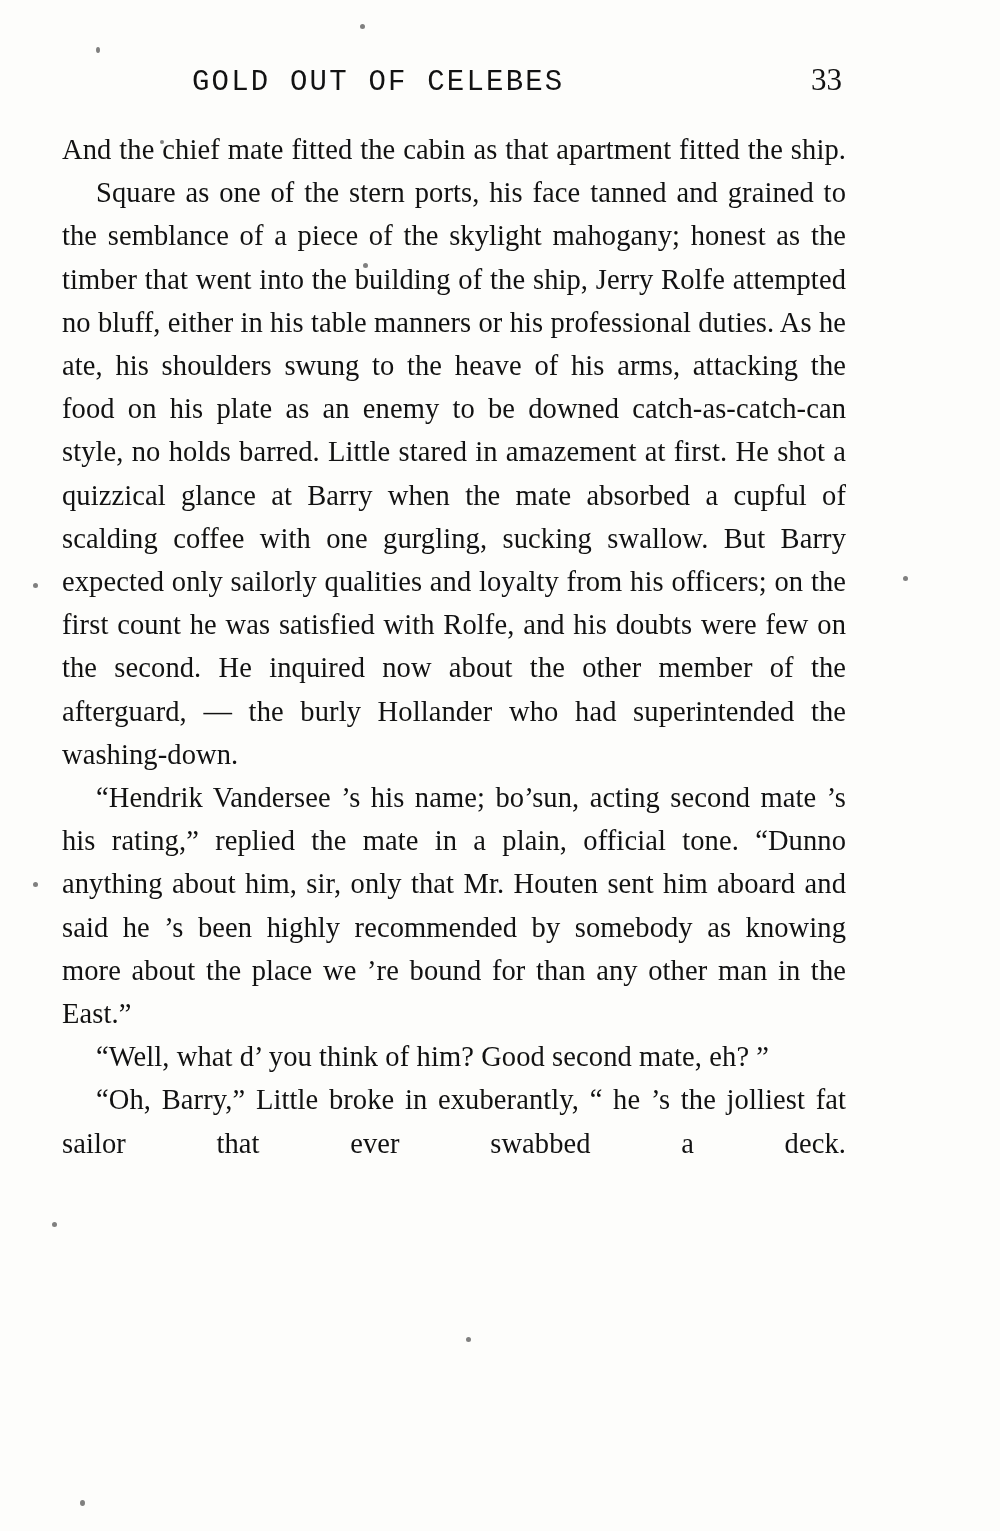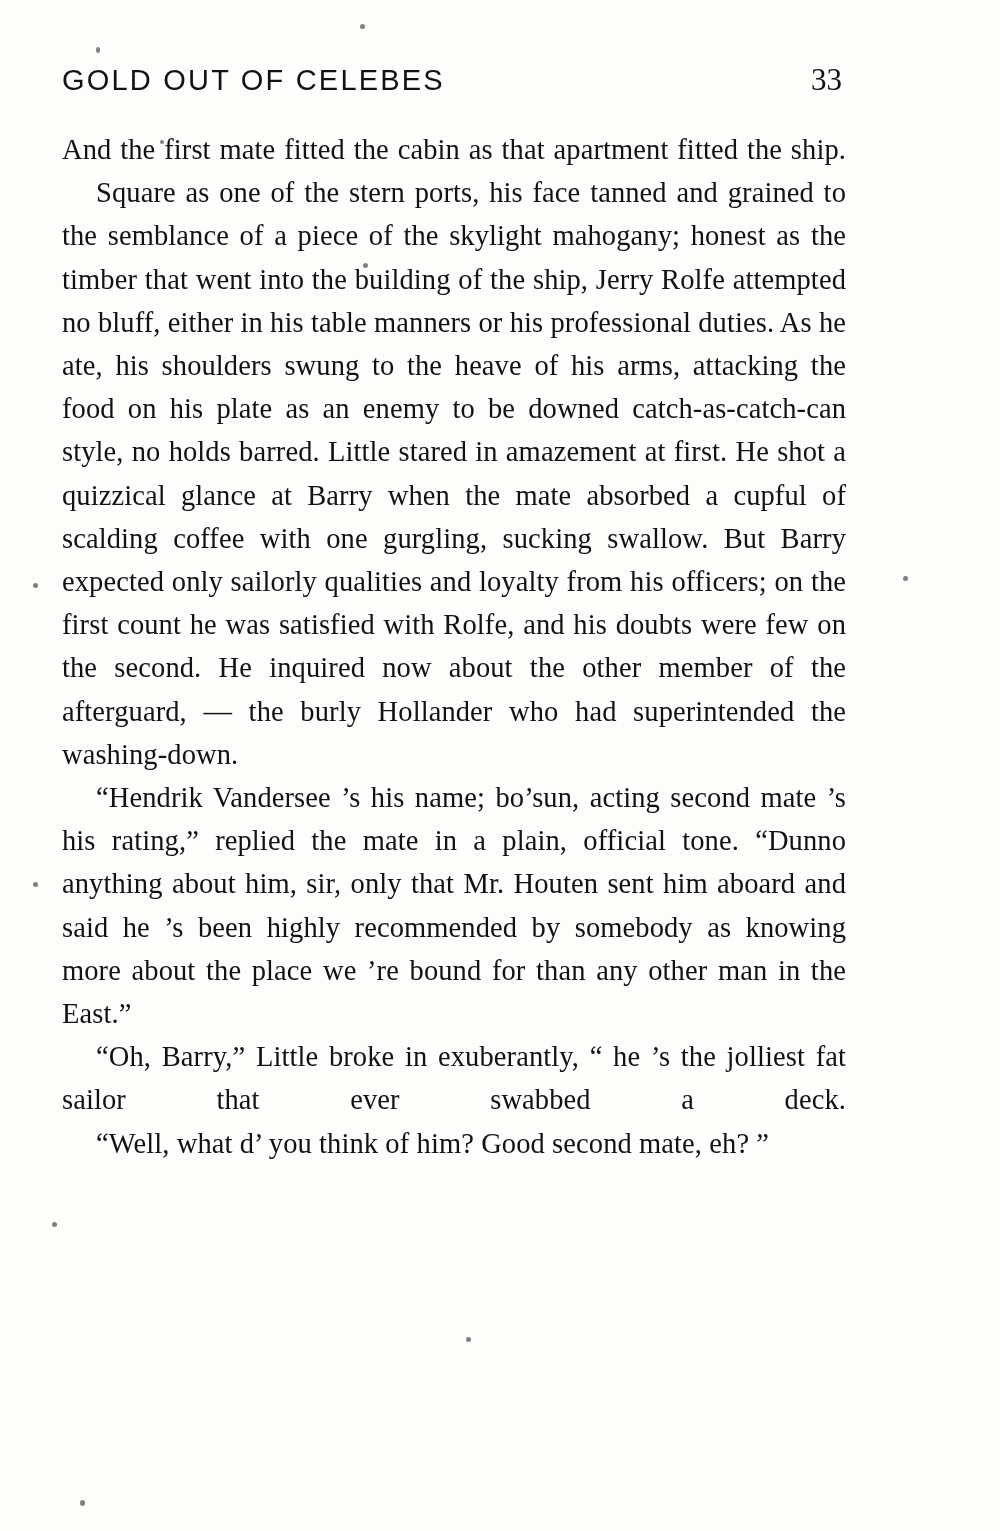--- a/index.html
+++ b/index.html
@@ -32,25 +32,26 @@
   .header {
     position: absolute;
     left: 62px;
     top: 62px;
     width: 780px;
     display: flex;
     align-items: baseline;
     justify-content: space-between;
   }
   .running-title {
-    font-family: Liberation Sans, sans-serif;
+    font-family: Liberation Mono, monospace;
     font-size: 29px;
     letter-spacing: 2.2px;
     font-weight: 400;
     white-space: nowrap;
+    margin-left: 130px;
   }
   .folio {
     font-family: "Liberation Serif", serif;
     font-size: 31px;
     font-weight: 400;
   }
   .body-text {
     position: absolute;
     left: 62px;
     top: 128px;
@@ -91,20 +92,20 @@
   <div class="speck" style="left:52px; top:1222px; width:5px; height:5px;"></div>
   <div class="speck" style="left:466px; top:1337px; width:5px; height:5px;"></div>
   <div class="speck" style="left:80px; top:1500px; width:5px; height:6px;"></div>
 
   <div class="header">
     <div class="running-title">GOLD OUT OF CELEBES</div>
     <div class="folio">33</div>
   </div>
 
   <div class="body-text">
-    <p class="force-justify">And the first mate fitted the cabin as that apartment fitted the ship.</p>
+    <p class="force-justify">And the chief mate fitted the cabin as that apartment fitted the ship.</p>
     <p class="indent force-justify">Square as one of the stern ports, his face tanned and grained to the semblance of a piece of the skylight mahogany; honest as the timber that went into the building of the ship, Jerry Rolfe attempted no bluff, either in his table manners or his professional duties.   As he ate, his shoulders swung to the heave of his arms, attacking the food on his plate as an enemy to be downed catch-as-catch-can style, no holds barred.   Little stared in amazement at first.   He shot a quizzical glance at Barry when the mate absorbed  a cupful of scalding coffee with one gurgling, sucking swallow.   But Barry expected only sailorly qualities and loyalty from his officers; on the first count he was satisfied with Rolfe, and his doubts were few on the second.   He inquired now about the other member of the afterguard, — the burly Hollander who had superintended the washing-down.</p>
     <p class="indent force-justify">“Hendrik Vandersee ’s his name; bo’sun, acting second mate ’s his rating,” replied the mate in a plain, official tone.   “Dunno anything about him, sir, only that Mr. Houten sent him aboard and said he ’s been highly recommended by somebody as knowing more about the place we ’re bound for than any other man in the East.”</p>
+    <p class="indent">“Well, what d’ you think of him?   Good second mate, eh? ”</p>
     <p class="indent force-justify">“Oh, Barry,” Little broke in exuberantly, “ he ’s the jolliest fat sailor that ever swabbed a deck.</p>
-    <p class="indent">“Well, what d’ you think of him?   Good second mate, eh? ”</p>
   </div>
 
 </div>
 
 </body></html>

